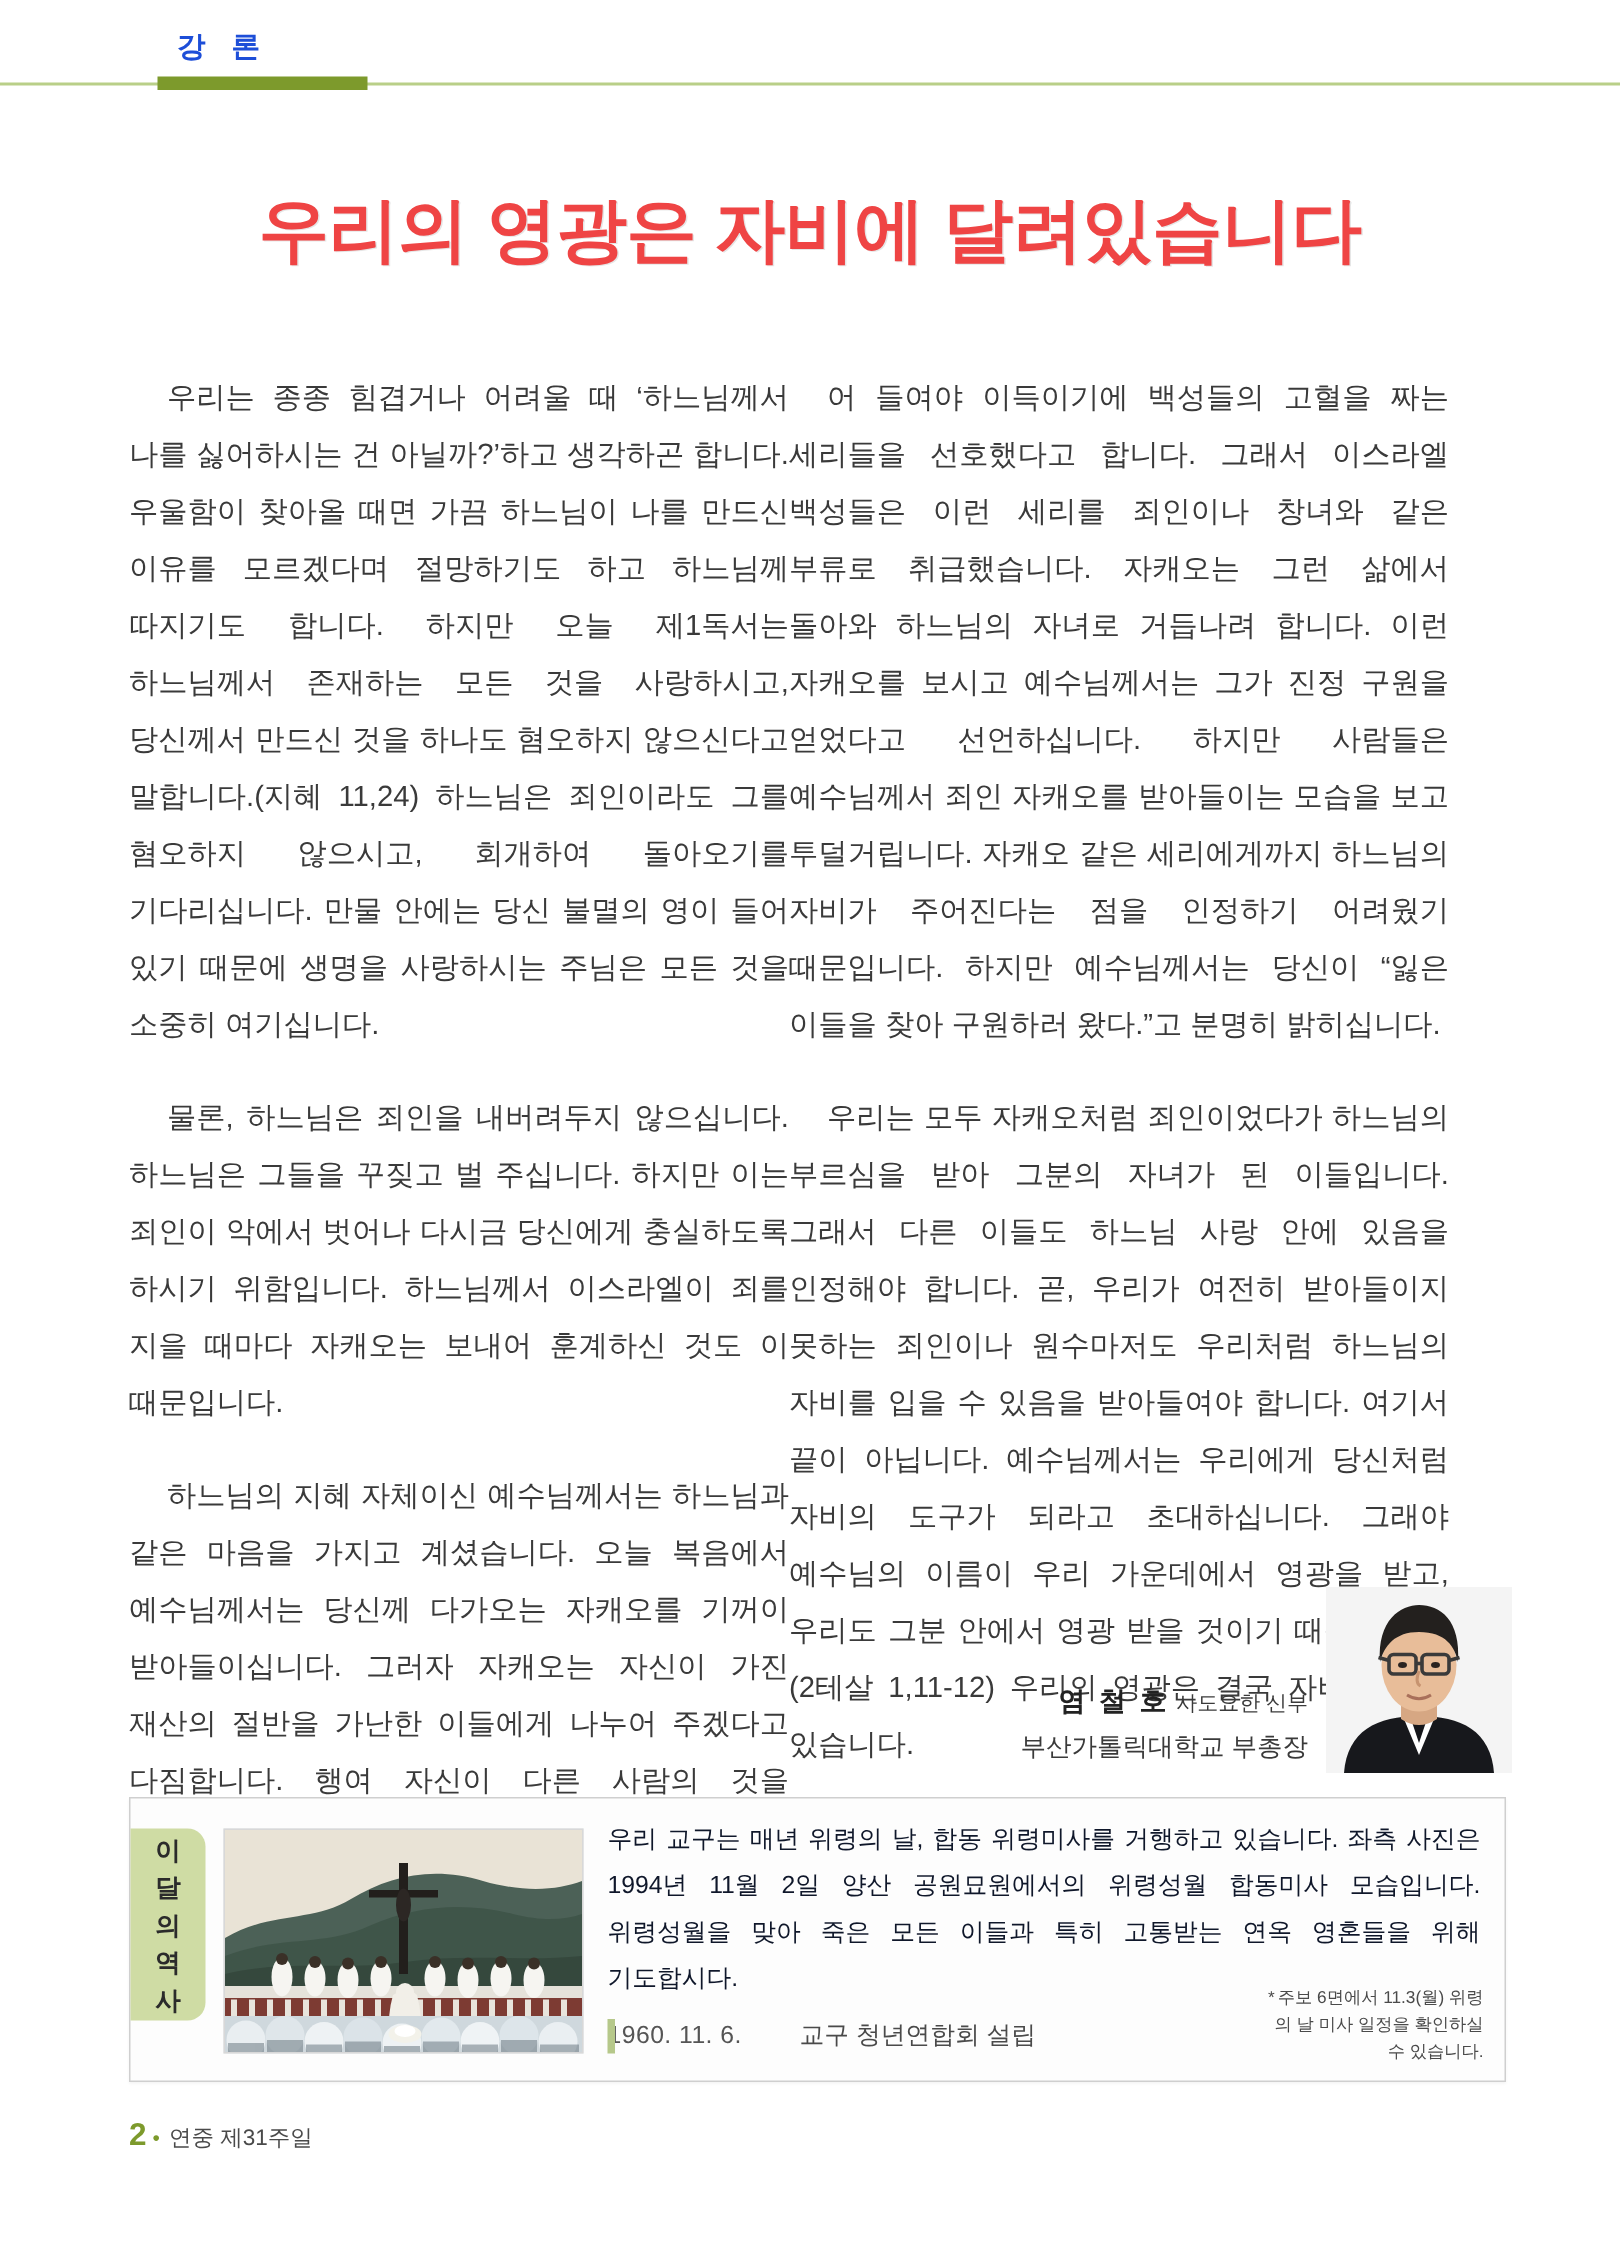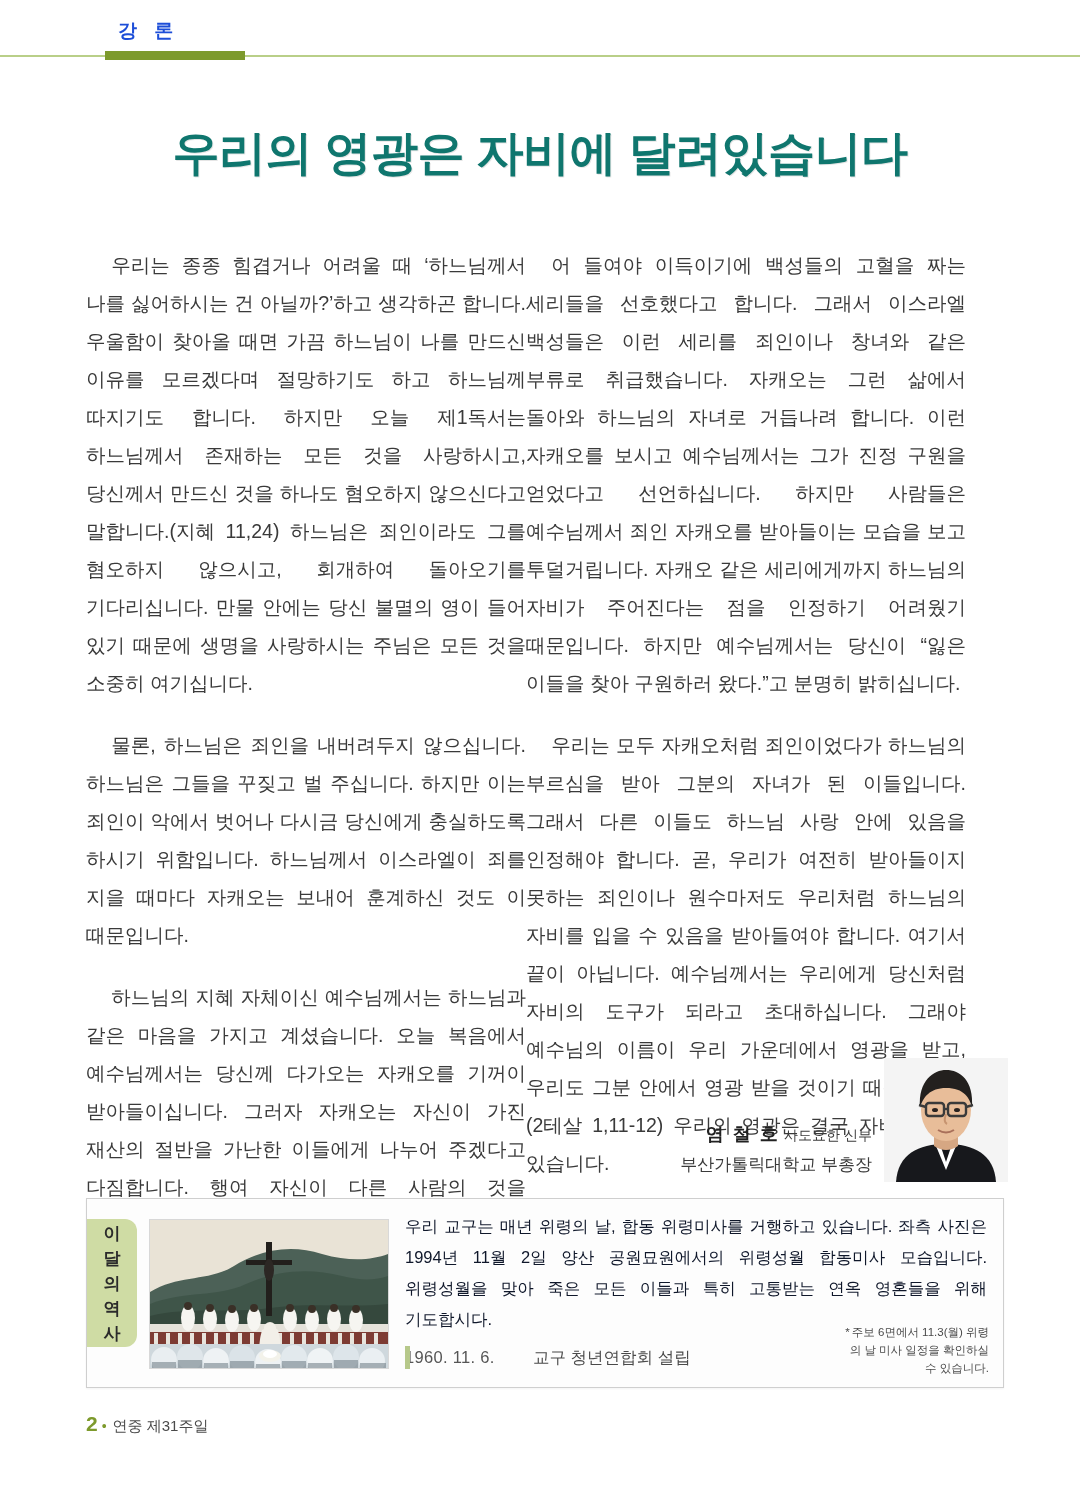--- a/index.html
+++ b/index.html
@@ -53,21 +53,21 @@
   
   .title {
     position: absolute;
     left: 0;
     top: 122px;
     width: 1080px;
     text-align: center;
     font-size: 47px;
     font-weight: bold;
     letter-spacing: -0.5px;
-    color: #0f766e;
+    color: #ef4444;
     text-shadow: 1px 1px 0 rgba(0,0,0,0.10);
   }
 
   
   .columns {
     position: absolute;
     left: 86px;
     top: 246px;
     width: 918px;
     display: flex;

